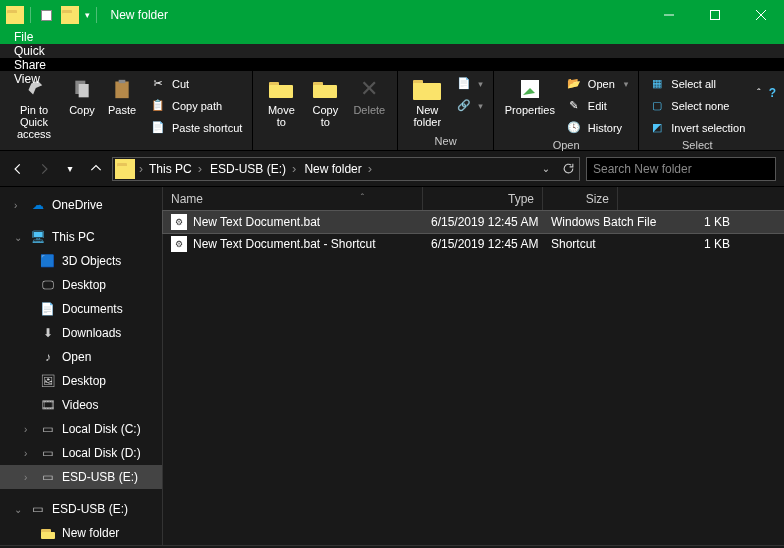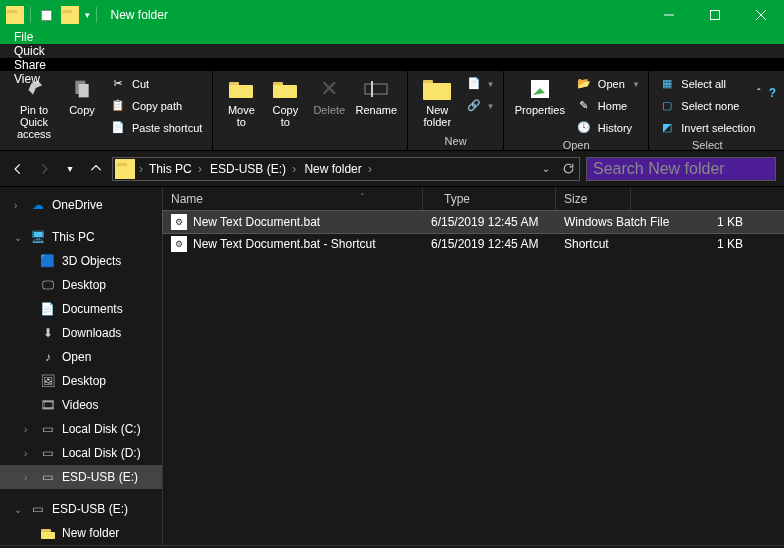--- a/index.html
+++ b/index.html
@@ -28,37 +28,37 @@
 .col { display:flex; flex-direction:column; gap: 1px;}
 .nav { background: #191919; height: 36px; display:flex; align-items:center; gap:6px; padding: 0 8px; border-bottom:1px solid #000;}
 .navbtn { width:20px; height:20px; display:flex; align-items:center; justify-content:center; color:#fff;}
 .navbtn.dis { color:#555;}
 .addr { flex:1; height:24px; border:1px solid #555; display:flex; align-items:center; background:#191919;}
 .addr .fic { width:20px; height:20px; margin:0 2px; background:#fae36a;}
 .crumb { padding: 0 4px; font-size:12px; display:flex; align-items:center; gap:3px;}
 .crumb::after { content:"›"; color:#888; padding-left:3px; font-size:13px;}
 .addr .spacer{flex:1;}
 .addrbtn{width:22px;display:flex;align-items:center;justify-content:center;color:#ccc;}
-.search { width:190px; height:24px; border:1px solid #555; background:#4c1d95; color:#888; padding: 0 6px; font-size:16px; display:flex; align-items:center;}
+.search { width:190px; height:24px; border:1px solid #555; background:#000000; color:#888; padding: 0 6px; font-size:12px; display:flex; align-items:center;}
 .body { display:flex; height:358px; background:#191919;}
 .tree { width:163px; overflow:hidden; background:#191919; border-right: 1px solid #333; padding-top:6px;}
 .tnode { display:flex; align-items:center; gap:6px; height:24px; font-size:12px; padding-left:14px;}
 .tnode.l1 { padding-left:24px;}
 .tnode.sel { background:#444;}
 .tnode .exp { width:10px; color:#888; font-size:10px;}
 .tnode .ic { width:16px; height:16px; display:flex; align-items:center; justify-content:center;}
 .list { flex:1; background:#191919;}
 .lhdr { display:flex; height:24px; align-items:center; border-bottom:1px solid #333;}
-.lhdr .c { font-size:12px; color:#ccc; padding: 0 8px; border-right:1px solid #333; display:flex; align-items:center; height:100%;}
+.lhdr .c { font-size:12px; color:#ccc; padding: 0 8px; border-right:1px solid #333; display:flex; align-items:center; height:100%;justify-content:flex-end;}
 .lrow { display:flex; height:22px; align-items:center; font-size:12px;}
 .lrow.sel { background:#3a3a3a; outline: 1px solid #555;}
 .lrow .c { padding: 0 8px; overflow:hidden; white-space:nowrap;}
 .c.name{width:260px; display:flex; align-items:center; gap:6px;}
 .c.date{width:120px;}
-.c.type{width:120px;margin-left:13px;}
+.c.type{width:120px;}
 .c.size{width:75px; text-align:right;}
 .fic16{width:16px;height:16px;background:#fff;color:#333;display:flex;align-items:center;justify-content:center;font-size:9px;}
 .status { background:#191919; height:28px; border-top:1px solid #333; display:flex; align-items:center; padding:0 6px; font-size:11px; color:#ccc;}
 .chk{width:11px;height:11px;border:1px solid #888;display:inline-block;}
 svg{display:block;}
 .folder-ic{width:28px;height:22px;position:relative;}
 .folder-ic::before{content:"";position:absolute;top:2px;left:0;width:10px;height:4px;background:#e8c55a;border-radius:1px 1px 0 0;}
 .folder-ic::after{content:"";position:absolute;top:5px;left:0;right:0;bottom:0;background:#fae36a;border-radius:1px;}
 </style>
 </head>
@@ -125,20 +125,29 @@
       </div>
       <div class="bigbtn" style="width:40px;">
         <div class="ic">
             <svg width="20" height="22" viewBox="0 0 24 24">
               <rect x="4" y="2" width="12" height="16" fill="#888"></rect>
               <rect x="8" y="6" width="12" height="16" fill="#ccc"></rect>
             </svg>
           </div>
         <span>Copy</span>
       </div>
+      <div class="bigbtn" style="width:40px;">
+        <div class="ic">
+            <svg width="20" height="22" viewBox="0 0 24 24">
+              <rect x="4" y="3" width="16" height="20" fill="#b5894a"></rect>
+              <rect x="8" y="1" width="8" height="4" fill="#888"></rect>
+            </svg>
+          </div>
+        <span>Paste</span>
+      </div>
       <div class="col" style="padding-left:4px;">
         <div class="smallbtn">
             <span class="ic">✂</span>
             <span>Cut</span>
           </div>
         <div class="smallbtn">
             <span class="ic">📋</span>
             <span>Copy path</span>
           </div>
         <div class="smallbtn">
@@ -161,29 +170,20 @@
       <div class="bigbtn" style="width:44px;">
           <div class="ic">
             <div class="folder-ic" style="width:24px;height:18px;"></div>
           </div>
           <span style="white-space:pre-line;line-height:1.1;">Copy
 to</span>
         </div>
       <div class="bigbtn" style="width:44px;opacity:0.5;">
           <div class="ic" style="font-size:22px;color:#888;">✕</div>
           <span>Delete</span>
-        </div>
-      <div class="bigbtn" style="width:50px;">
-          <div class="ic">
-            <svg width="24" height="20" viewBox="0 0 24 20">
-              <rect x="1" y="5" width="22" height="10" fill="none" stroke="#888"></rect>
-              <line x1="8" y1="2" x2="8" y2="18" stroke="#ccc" stroke-width="2"></line>
-            </svg>
-          </div>
-          <span>Rename</span>
         </div>
     </div>
   </div>
 
   <div class="group">
     <div class="row">
       <div class="bigbtn" style="width:46px;">
           <div class="ic">
             <div class="folder-ic"></div>
           </div>
@@ -216,21 +216,21 @@
           <span>Properties</span>
         </div>
       <div class="col" style="padding-left:2px;">
         <div class="smallbtn">
             <span class="ic">📂</span>
             <span>Open</span>
             <span style="font-size:9px;color:#888;padding-left:3px;">▾</span>
           </div>
         <div class="smallbtn">
             <span class="ic">✎</span>
-            <span>Home</span>
+            <span>Edit</span>
           </div>
         <div class="smallbtn">
             <span class="ic">🕓</span>
             <span>History</span>
           </div>
       </div>
     </div>
     <div class="label">Open</div>
   </div>
 

